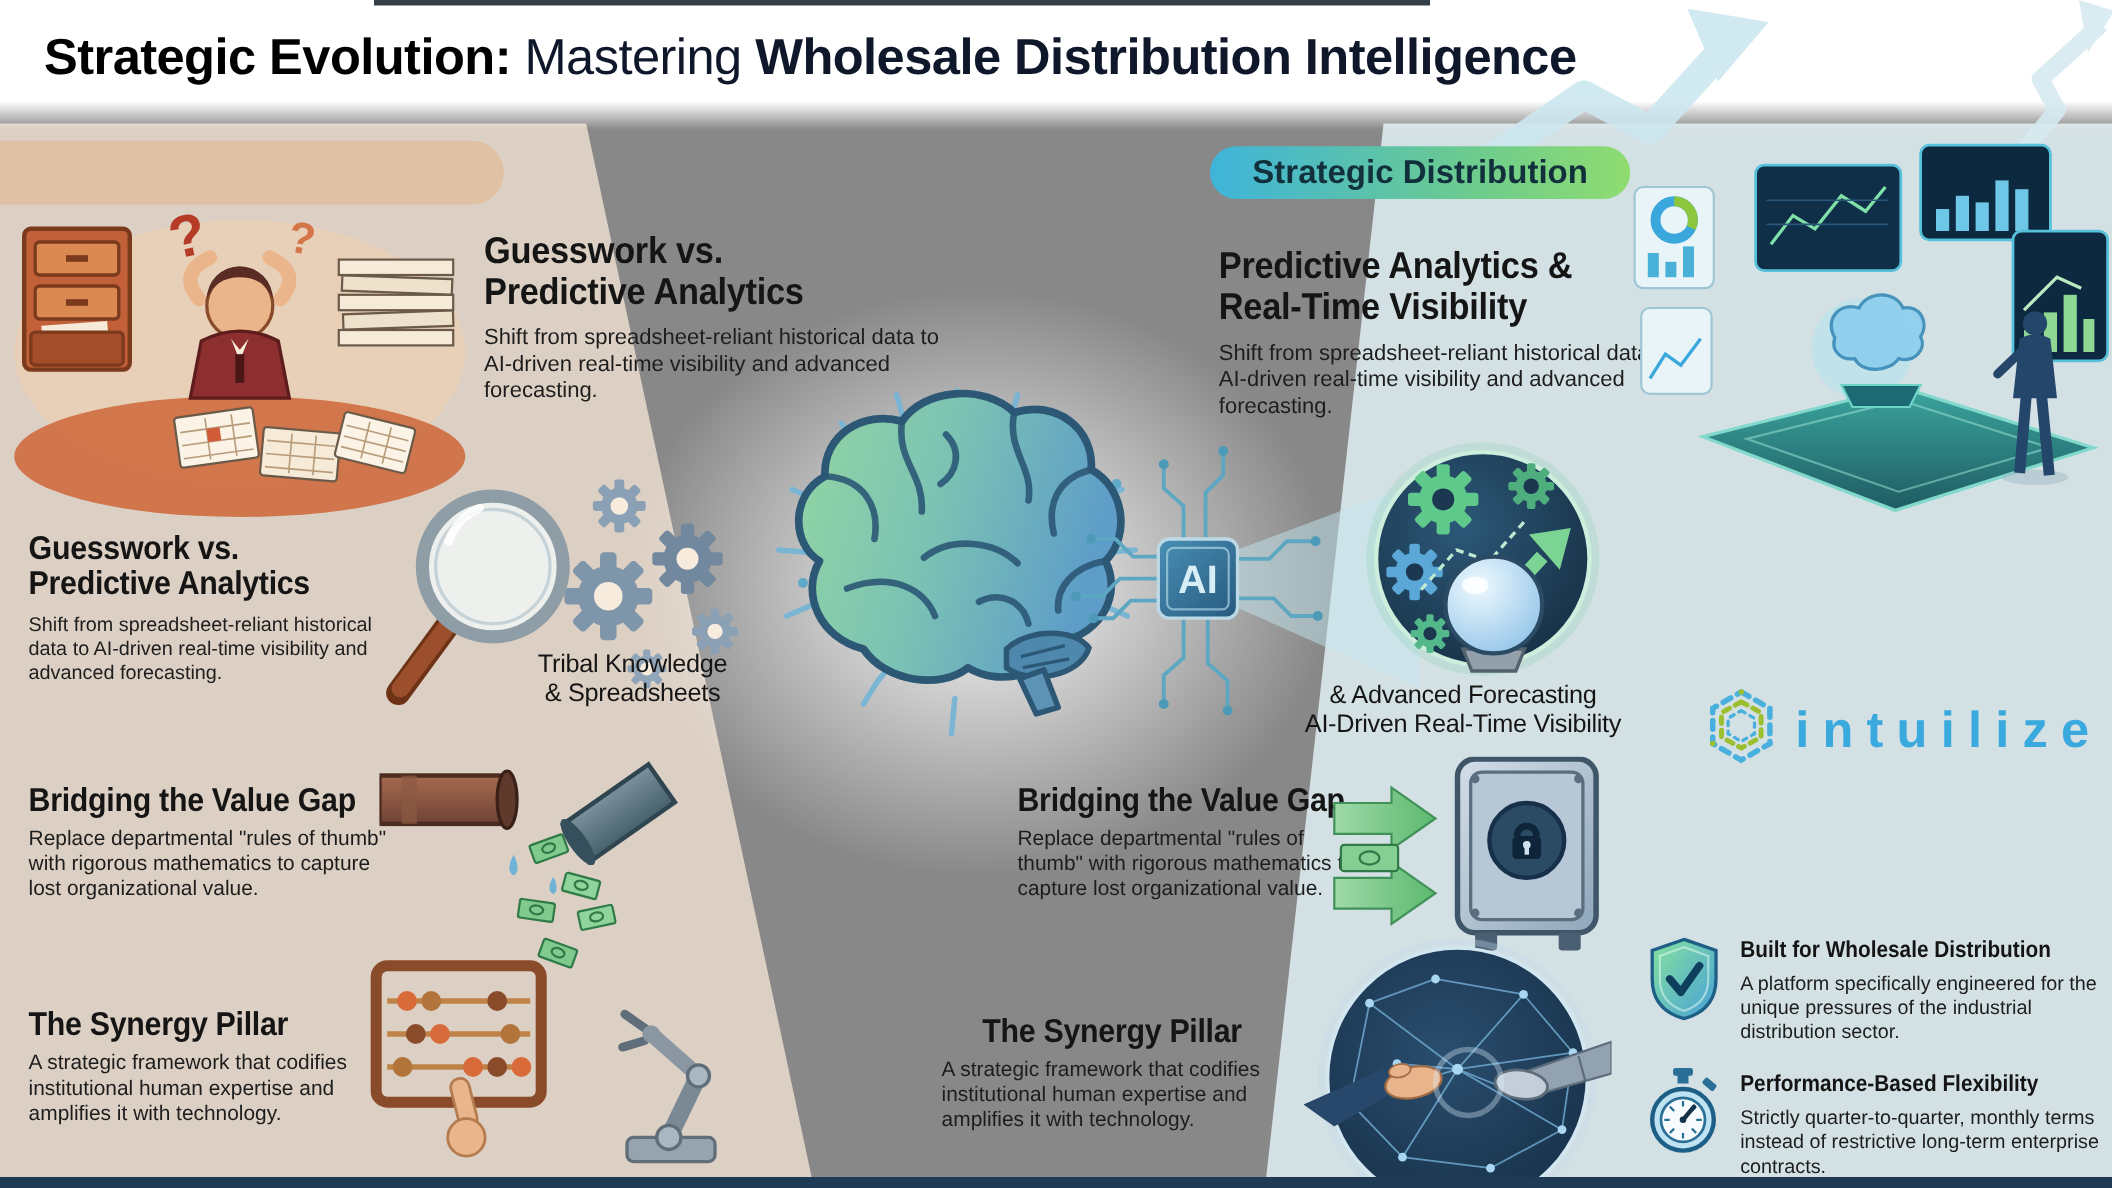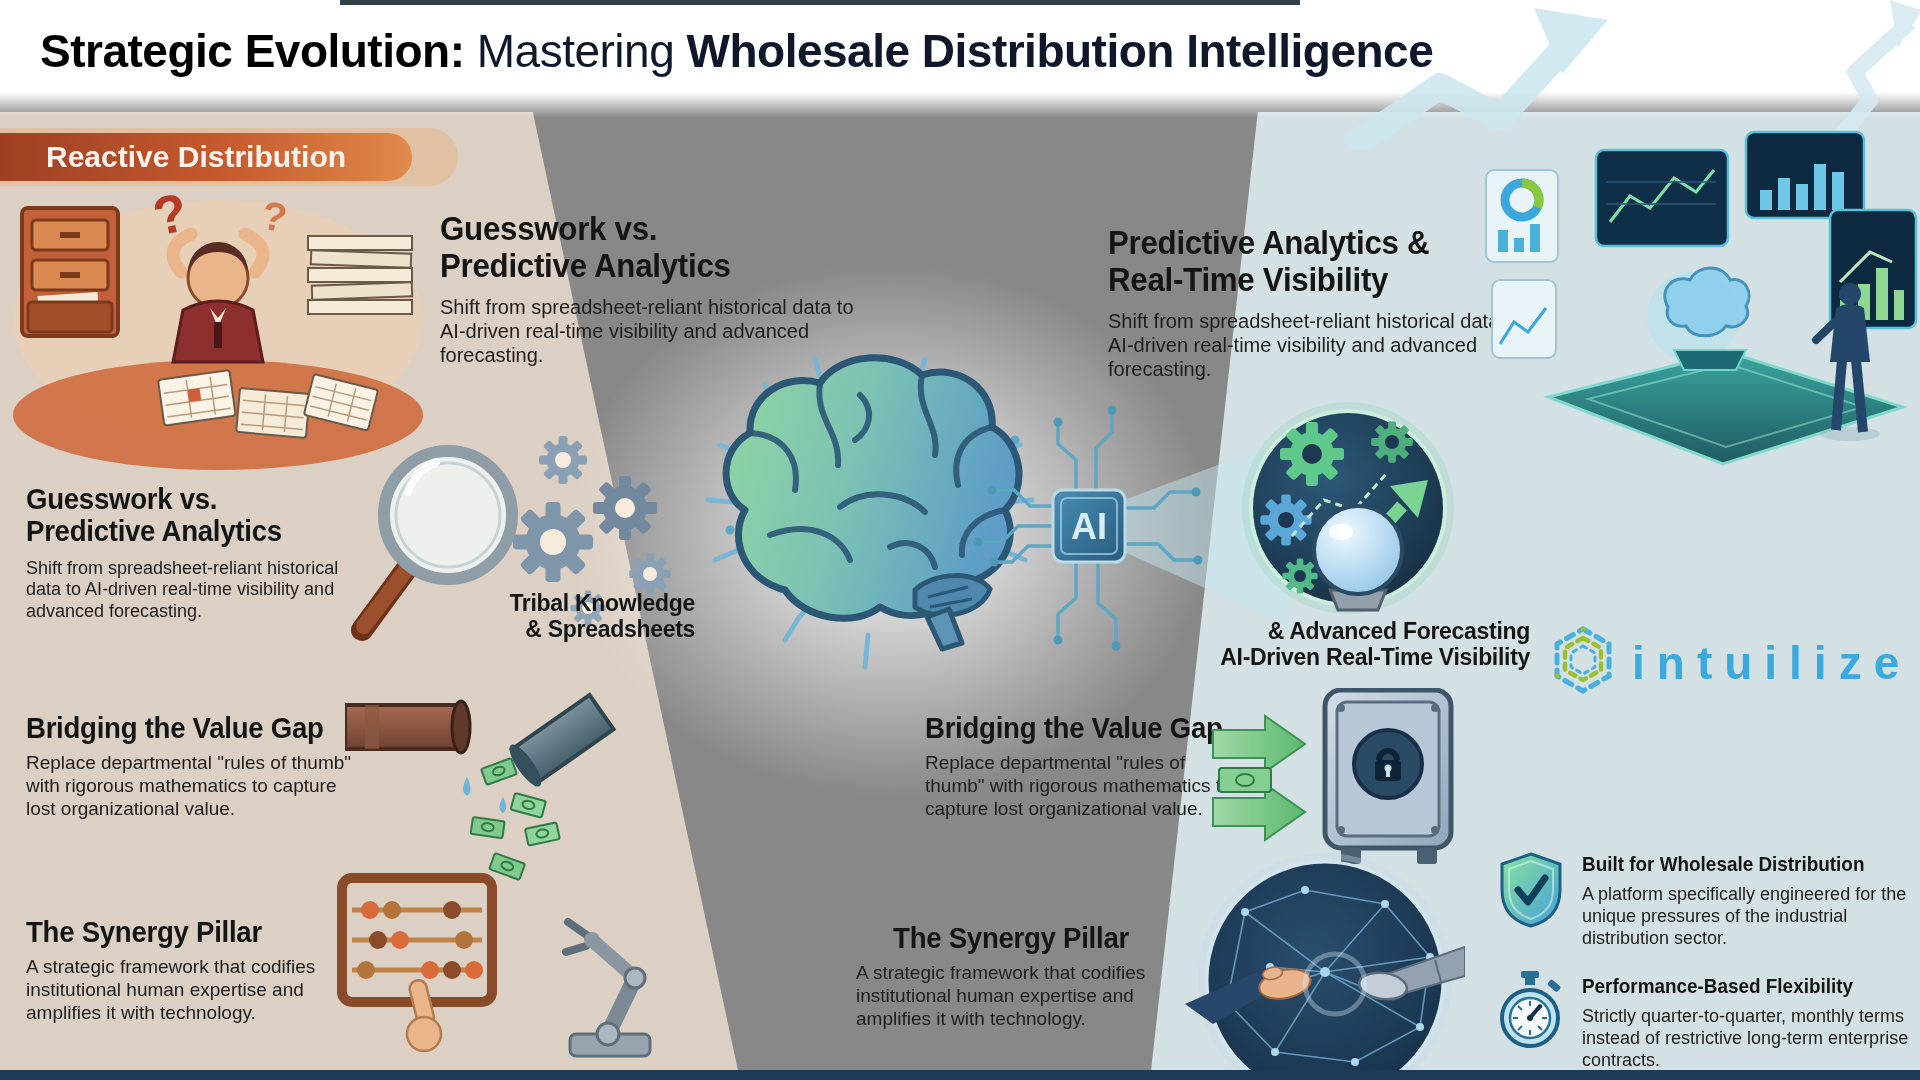--- a/index.html
+++ b/index.html
@@ -25,21 +25,21 @@
   .banner-reactive{left:0;top:133px;width:412px;height:48px;border-radius:0 26px 26px 0;
     background:linear-gradient(90deg,#9e3f24,#c65a2e 55%,#e08a4c);
     color:#fdf3ec;font-weight:700;font-size:30px;line-height:48px;padding-left:46px;box-sizing:border-box;}
   .banner-strategic{left:1100px;top:133px;width:382px;height:48px;border-radius:26px;
     background:linear-gradient(90deg,#3fb4da,#6ccb8e 62%,#8fdc70);
     color:#11303c;font-weight:800;font-size:30px;line-height:48px;text-align:center;}
   .h-sec{font-weight:800;color:#151515;line-height:1.08;letter-spacing:-0.3px;
     transform:scaleX(.92);transform-origin:0 50%;}
   .h-nowrap{white-space:nowrap;}
   .body-sec{color:#1d1d1d;line-height:1.2;}
-  .cap{font-weight:700;color:#151515;text-align:right;line-height:1.15;letter-spacing:-0.3px;}
+  .cap{font-weight:400;color:#151515;text-align:center;line-height:1.15;letter-spacing:-0.3px;}
   .logo-text{font-size:46px;font-weight:700;color:#3aa9de;letter-spacing:12px;}
   .feat-h{font-weight:800;color:#141414;font-size:21px;white-space:nowrap;
     transform:scaleX(.9);transform-origin:0 50%;}
   .feat-b{font-size:18px;color:#1d1d1d;line-height:1.22;}
   svg{display:block;}
 </style>
 </head>
 <body>
 
 <div id="stage">
@@ -58,21 +58,21 @@
 
   <div class="abs top-strip"></div>
 
   <div class="abs title">
     <span class="t1">Strategic Evolution:</span>
     <span class="t2">Mastering</span>
     <span class="t3">Wholesale Distribution Intelligence</span>
   </div>
 
   <div class="abs banner-glow"></div>
-  <div class="abs banner-reactive">Reactive Distribution</div>
+  <div class="abs banner-strategic">Strategic Distribution</div>
 
   <svg width="0" height="0" style="position:absolute" aria-hidden="true">
     <defs>
       <g id="gearShape">
         <rect x="-6" y="-32" width="12" height="16" rx="3"></rect>
         <rect x="-6" y="-32" width="12" height="16" rx="3" transform="rotate(45)"></rect>
         <rect x="-6" y="-32" width="12" height="16" rx="3" transform="rotate(90)"></rect>
         <rect x="-6" y="-32" width="12" height="16" rx="3" transform="rotate(135)"></rect>
         <rect x="-6" y="-32" width="12" height="16" rx="3" transform="rotate(180)"></rect>
         <rect x="-6" y="-32" width="12" height="16" rx="3" transform="rotate(225)"></rect>

